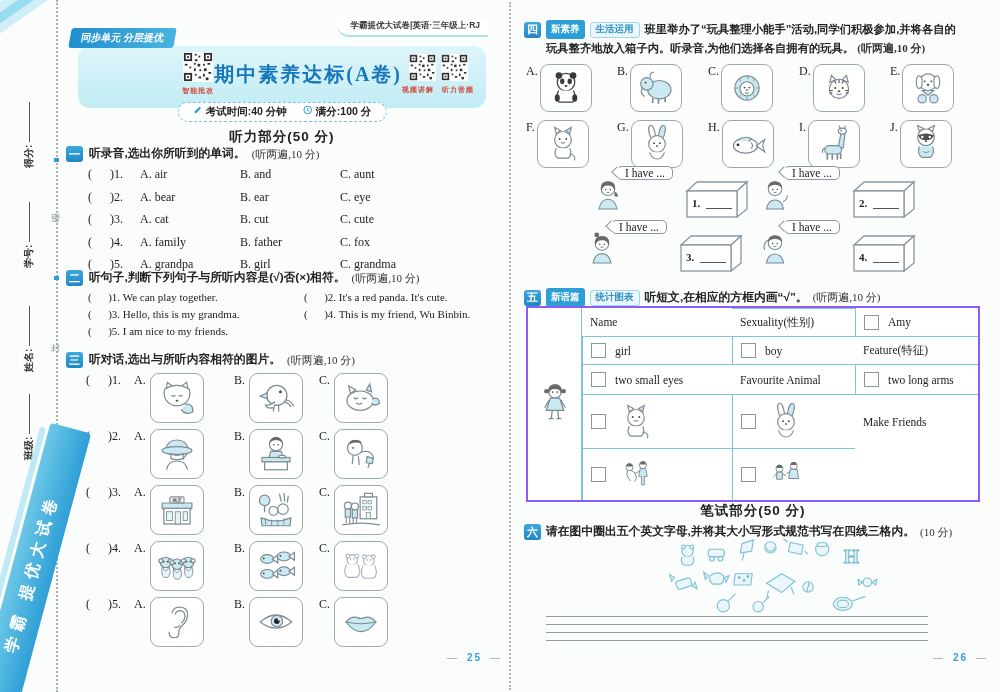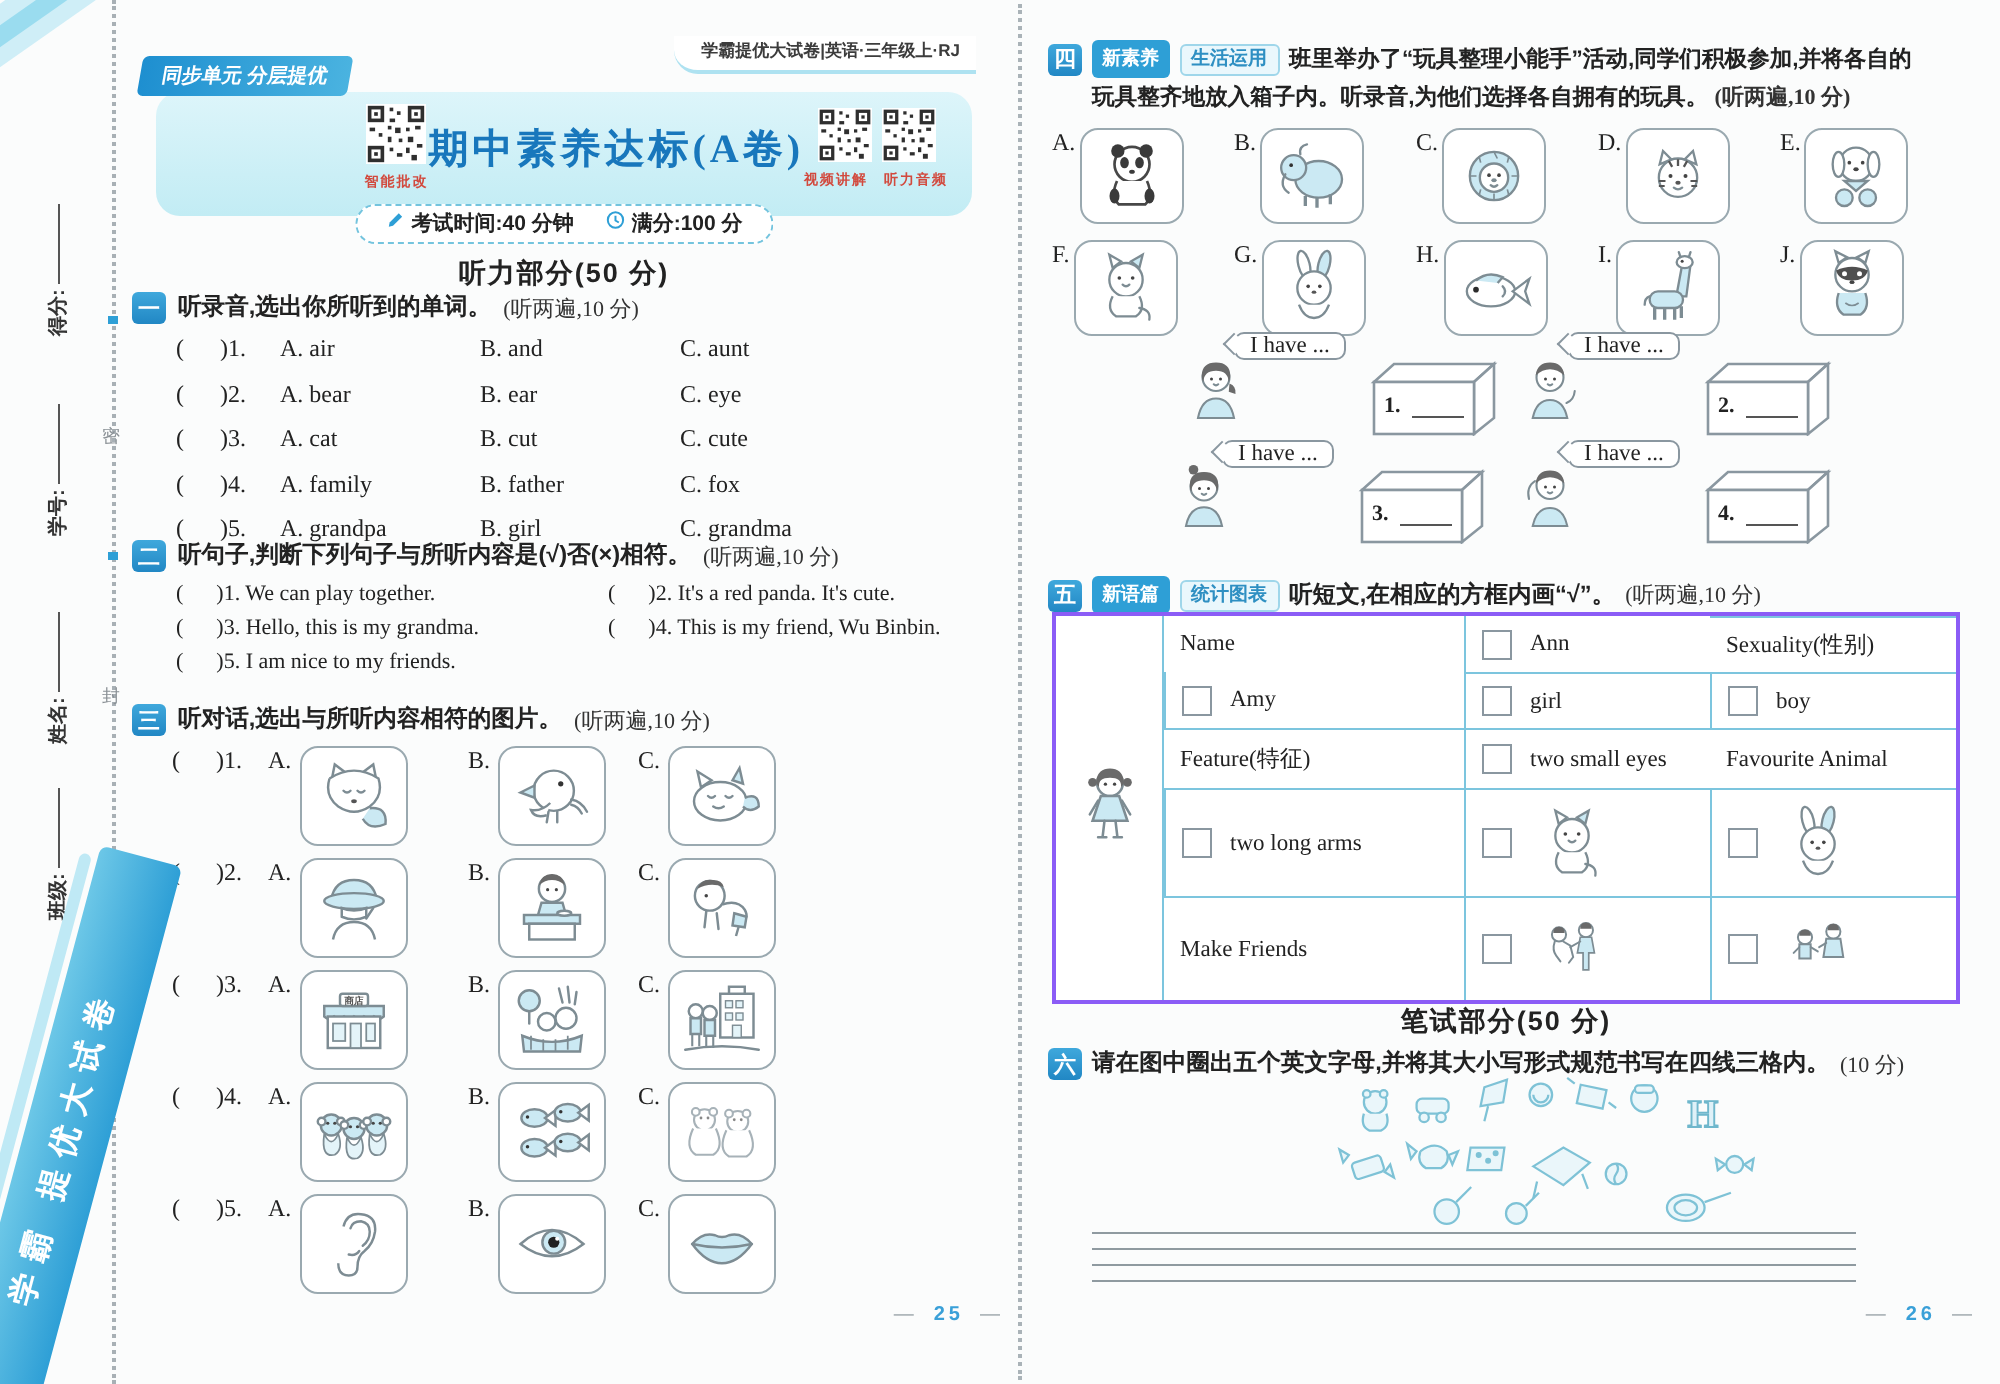--- a/index.html
+++ b/index.html
@@ -853,24 +853,20 @@
           <circle cx="33.5" cy="10" r="2.4" fill="#6a6a6a"></circle>
           <circle cx="21.5" cy="11" r="0.9" fill="#444"></circle>
           <circle cx="26.5" cy="11" r="0.9" fill="#444"></circle>
           <path d="M19 17.5 h10 l4.5 13.5 h-19 z" fill="#cbe9f3" stroke="#7d8c93" stroke-width="1.4"></path>
           <path d="M17.5 20 l-4.5 7.5 M30.5 20 l4.5 7.5" stroke="#7d8c93" stroke-width="1.4" fill="none" stroke-linecap="round"></path>
           <path d="M21 31 l-1 8.5 M27 31 l1 8.5" stroke="#7d8c93" stroke-width="1.4" fill="none" stroke-linecap="round"></path>
           <path d="M17.5 40 h4.5 M26 40 h4.5" stroke="#7d8c93" stroke-width="1.4" fill="none" stroke-linecap="round"></path>
         </svg>
       </div>
       <div class="t-cell t-label first">Name</div>
-      <div class="t-cell t-opt first">
-        <span class="cbx"></span>
-        <span>Ann</span>
-      </div>
       <div class="t-cell t-label">Sexuality(性别)</div>
       <div class="t-cell t-opt first">
         <span class="cbx"></span>
         <span>Amy</span>
       </div>
       <div class="t-cell t-opt">
         <span class="cbx"></span>
         <span>girl</span>
       </div>
       <div class="t-cell t-opt">

